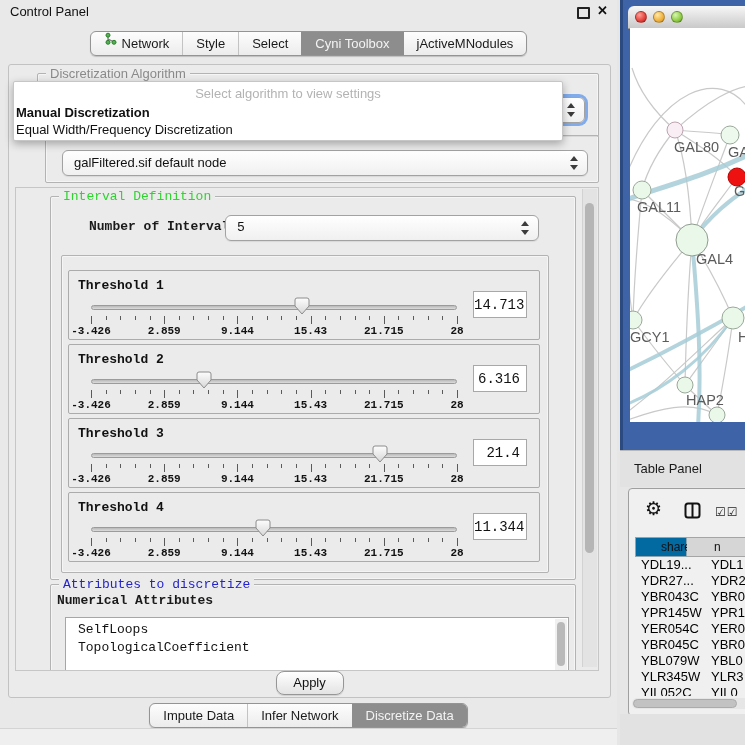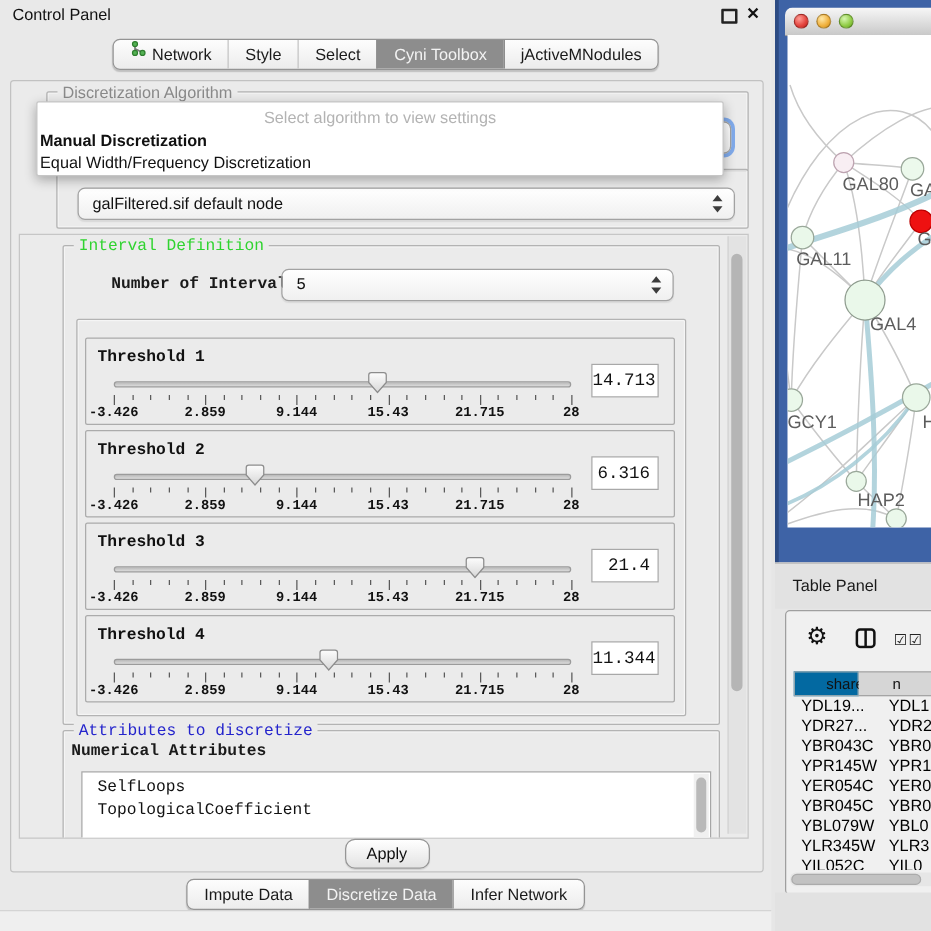--- a/index.html
+++ b/index.html
@@ -31,21 +31,21 @@
   .combo{position:absolute;height:24px;border:1px solid #a2a2a2;border-radius:6px;
          background:linear-gradient(#ffffff,#f0f0f0);box-shadow:0 1px 1px rgba(0,0,0,.08);}
   .combo-text{position:absolute;left:11px;top:4px;font-size:13px;color:#111;white-space:nowrap;}
   .stepper{position:absolute;right:9px;top:5px;width:8px;height:14px;}
   .stepper:before,.stepper:after{content:"";position:absolute;left:0;border-left:4px solid transparent;border-right:4px solid transparent;}
   .stepper:before{top:0;border-bottom:5px solid #3c3c3c;}
   .stepper:after{bottom:0;border-top:5px solid #3c3c3c;}
   .focus-ring{box-shadow:0 0 0 3px rgba(110,160,235,.85);}
   
   .dd-popup{position:absolute;left:4px;top:16px;width:548px;height:58px;background:#fff;z-index:50;
-            border:1px solid #c6c6c6;border-radius:2px;box-shadow:0 3px 9px rgba(0,0,0,.3);margin-left:16px;}
+            border:1px solid #c6c6c6;border-radius:2px;box-shadow:0 3px 9px rgba(0,0,0,.3);}
   .dd-placeholder{position:absolute;left:0;top:4px;width:100%;text-align:center;font-size:13px;color:#b3b3b3;}
   .dd-options{position:absolute;left:2px;top:22px;right:2px;}
   .dd-option{font-size:13px;line-height:17px;color:#111;padding-left:0px;white-space:nowrap;}
   .dd-option.selected{font-weight:bold;}
   
   .scrollpane{position:absolute;left:6px;top:122px;width:582px;height:482px;border:1px solid #c6c6c6;background:#ebebeb;overflow:hidden;font-family:Liberation Mono, monospace;}
   .vscroll{position:absolute;top:1px;right:1px;width:14px;height:478px;background:#e3e3e3;border-left:1px solid #d2d2d2;}
   .vscroll .thumb-v{position:absolute;left:2px;top:14px;width:9px;height:350px;border-radius:5px;background:#b5b5b5;}
   
   .noi-label{position:absolute;left:38px;top:22px;font-size:13px;font-weight:bold;}
@@ -447,26 +447,26 @@
       <div class="apply-btn">Apply</div>
     </div>
 
     <div class="tabbar tabbar-bottom">
       <div class="seg">
 
           <div class="tab">
             <span>Impute Data</span>
           </div>
 
+          <div class="tab">
+            <span>Infer Network</span>
+          </div>
+
           <div class="tab selected">
             <span>Discretize Data</span>
-          </div>
-
-          <div class="tab">
-            <span>Infer Network</span>
           </div>
         </div>
     </div>
     <div class="bottom-line"></div>
   </div>
 
   <div class="net-window">
     <div class="edge-shadow"></div>
     <div class="net-titlebar">
       <span class="light light-red"></span>

